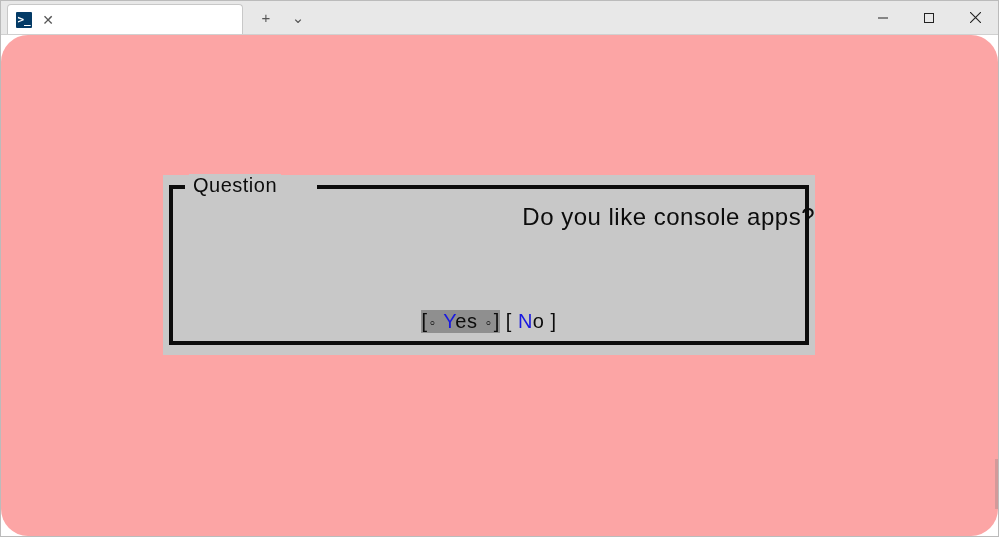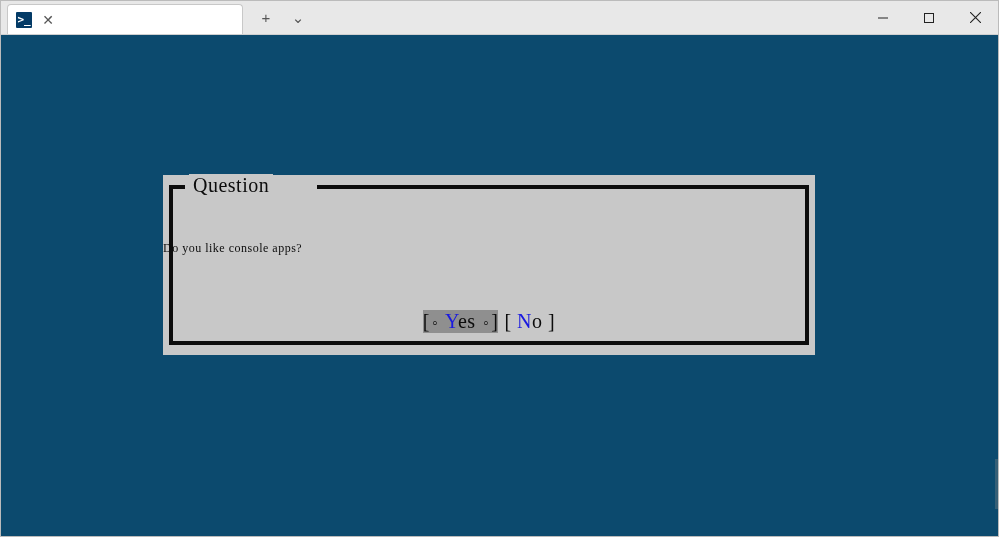--- a/index.html
+++ b/index.html
@@ -102,24 +102,25 @@
     justify-content: center;
     color: #222;
     cursor: pointer;
   }
   .win-btn svg { display:block; }
 
   
   .terminal {
     position: relative;
     height: calc(537px - 34px - 2px);
-    background: #0c4a6e;
-    font-family: Liberation Serif, serif;
+    background: #fca5a5;
+    font-family: Liberation Sans, sans-serif;
     color: #cccccc;
     overflow: hidden;
+    border-radius: 27px;
   }
 
   .dialog {
     position: absolute;
     left: 162px;
     top: 140px;
     width: 652px;
     height: 180px;
     background: #c8c8c8;
   }
@@ -146,26 +147,25 @@
     color: #0c0c0c;
     font-size: 20px;
     font-weight: 500;
     padding: 0 4px;
     letter-spacing: 0.5px;
   }
   .dlg-message {
     position: absolute;
     top: 28px;
     left: 0; right: 0;
-    text-align: left;
+    text-align: right;
     color: #0c0c0c;
-    font-size: 12px;
+    font-size: 24px;
     letter-spacing: 0.5px;
     white-space: pre;
-    margin-top: 38px;
   }
   .dlg-buttons {
     position: absolute;
     left: 0; right: 0;
     bottom: 22px;
     display: flex;
     justify-content: center;
     gap: 6px;
     font-size: 20px;
     color: #0c0c0c;

